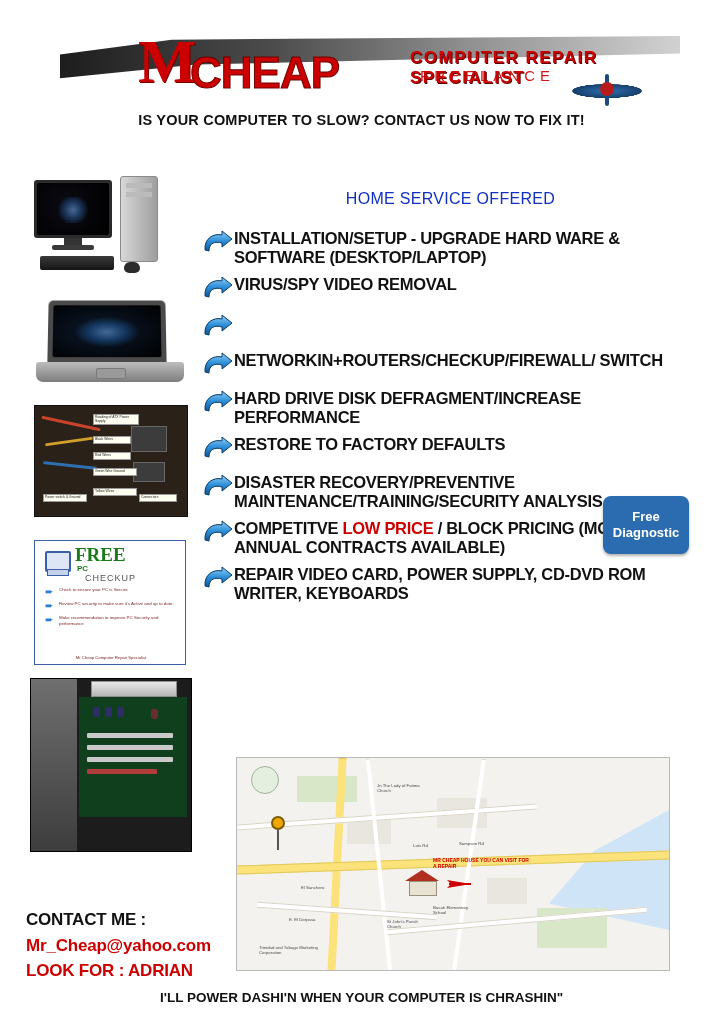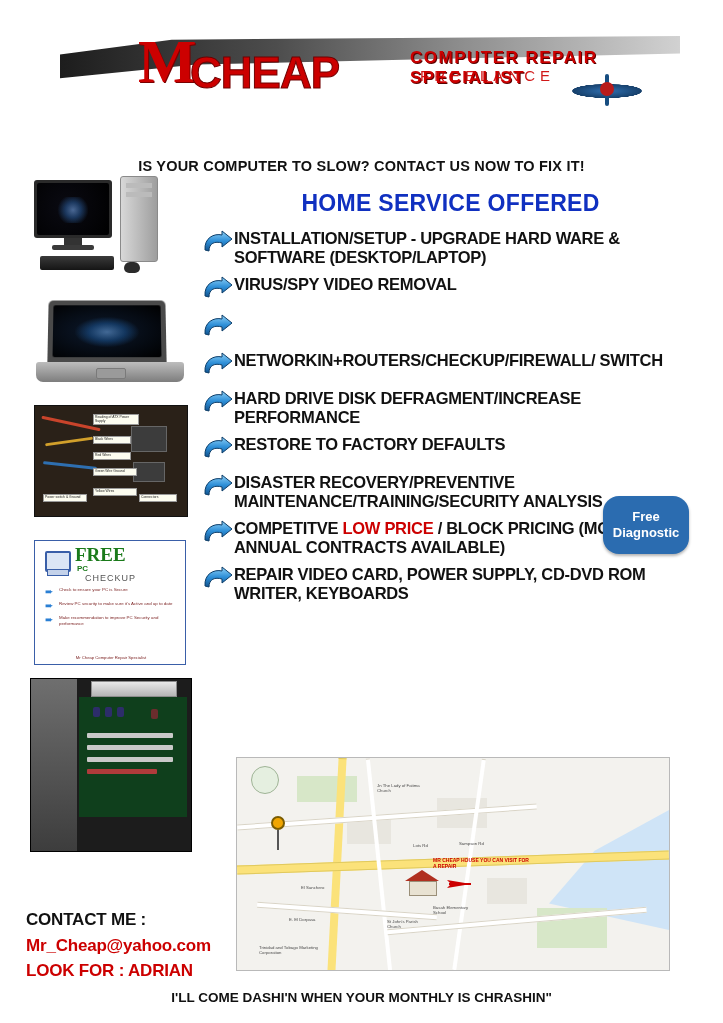--- a/index.html
+++ b/index.html
@@ -58,50 +58,50 @@
   .badge-staff{
     position:absolute;left:33px;top:0;width:4px;height:32px;background:#174d80;border-radius:2px;
   }
   .badge-red{
     position:absolute;left:28px;top:8px;width:14px;height:14px;border-radius:50%;
     background:#b81b1b;
   }
 
   .tagline{
     position:absolute;left:0;top:112px;width:723px;text-align:center;
-    font-size:14.5px;font-weight:bold;color:#111;letter-spacing:.2px;margin-top:46px;
+    font-size:14.5px;font-weight:bold;color:#111;letter-spacing:.2px;
   }
 
   
   .headline{
     position:absolute;left:198px;top:152px;width:505px;
     font-size:19px;font-weight:bold;color:#cc0000;letter-spacing:-.2px;
   }
   .subheadline{
     position:absolute;left:198px;top:190px;width:505px;text-align:center;
-    font-size:23px;font-weight:bold;color:#1030c0;letter-spacing:.3px;
+    font-size:16px;font-weight:normal;color:#1030c0;letter-spacing:.3px;
   }
 
   
   .list{position:absolute;left:200px;top:228px;width:500px;}
   .item{display:flex;align-items:flex-start;margin-bottom:6px;}
   .arrow{
     flex:0 0 34px;width:34px;height:30px;position:relative;margin-top:2px;
   }
   .arrow svg{display:block;}
   .item-text{
     font-size:16.5px;font-weight:bold;color:#111;line-height:1.18;
     letter-spacing:-.3px;padding-top:1px;
   }
   .item-text .hl{color:#cc0000;}
 
   
   .diag{
     position:absolute;left:603px;top:496px;width:86px;height:58px;
-    background:#2b6cb0;border-radius:16px;color:#fff;
+    background:#2b6cb0;border-radius:8px;color:#fff;
     display:flex;align-items:center;justify-content:center;text-align:center;
     font-size:13px;font-weight:bold;line-height:1.2;
     box-shadow:0 2px 3px rgba(0,0,0,.3);
   }
 
   
   .img-box{position:absolute;}
   
   .pc{left:34px;top:176px;width:152px;height:108px;}
   .pc .monitor{position:absolute;left:0;top:4px;width:78px;height:58px;background:#2a2a2a;border-radius:3px;padding:3px;box-sizing:border-box;}
@@ -405,15 +405,15 @@
     <div class="lbl" style="left:52px;top:160px;">E. El Dorpasa</div>
     <div class="lbl" style="left:22px;top:188px;width:60px;">Trinidad and Tobago Marketing Corporation</div>
   </div>
 
   <div class="contact">
     <div class="c-line c-head">CONTACT ME :</div>
     <div class="c-line">Mr_Cheap@yahoo.com</div>
     <div class="c-line">LOOK FOR : ADRIAN</div>
   </div>
 
-  <div class="footer">I'LL COME DASHI'N WHEN YOUR MONTHLY IS CHRASHIN"</div>
+  <div class="footer">I'LL POWER DASHI'N WHEN YOUR COMPUTER IS CHRASHIN"</div>
 
 </div>
 
 </body></html>

